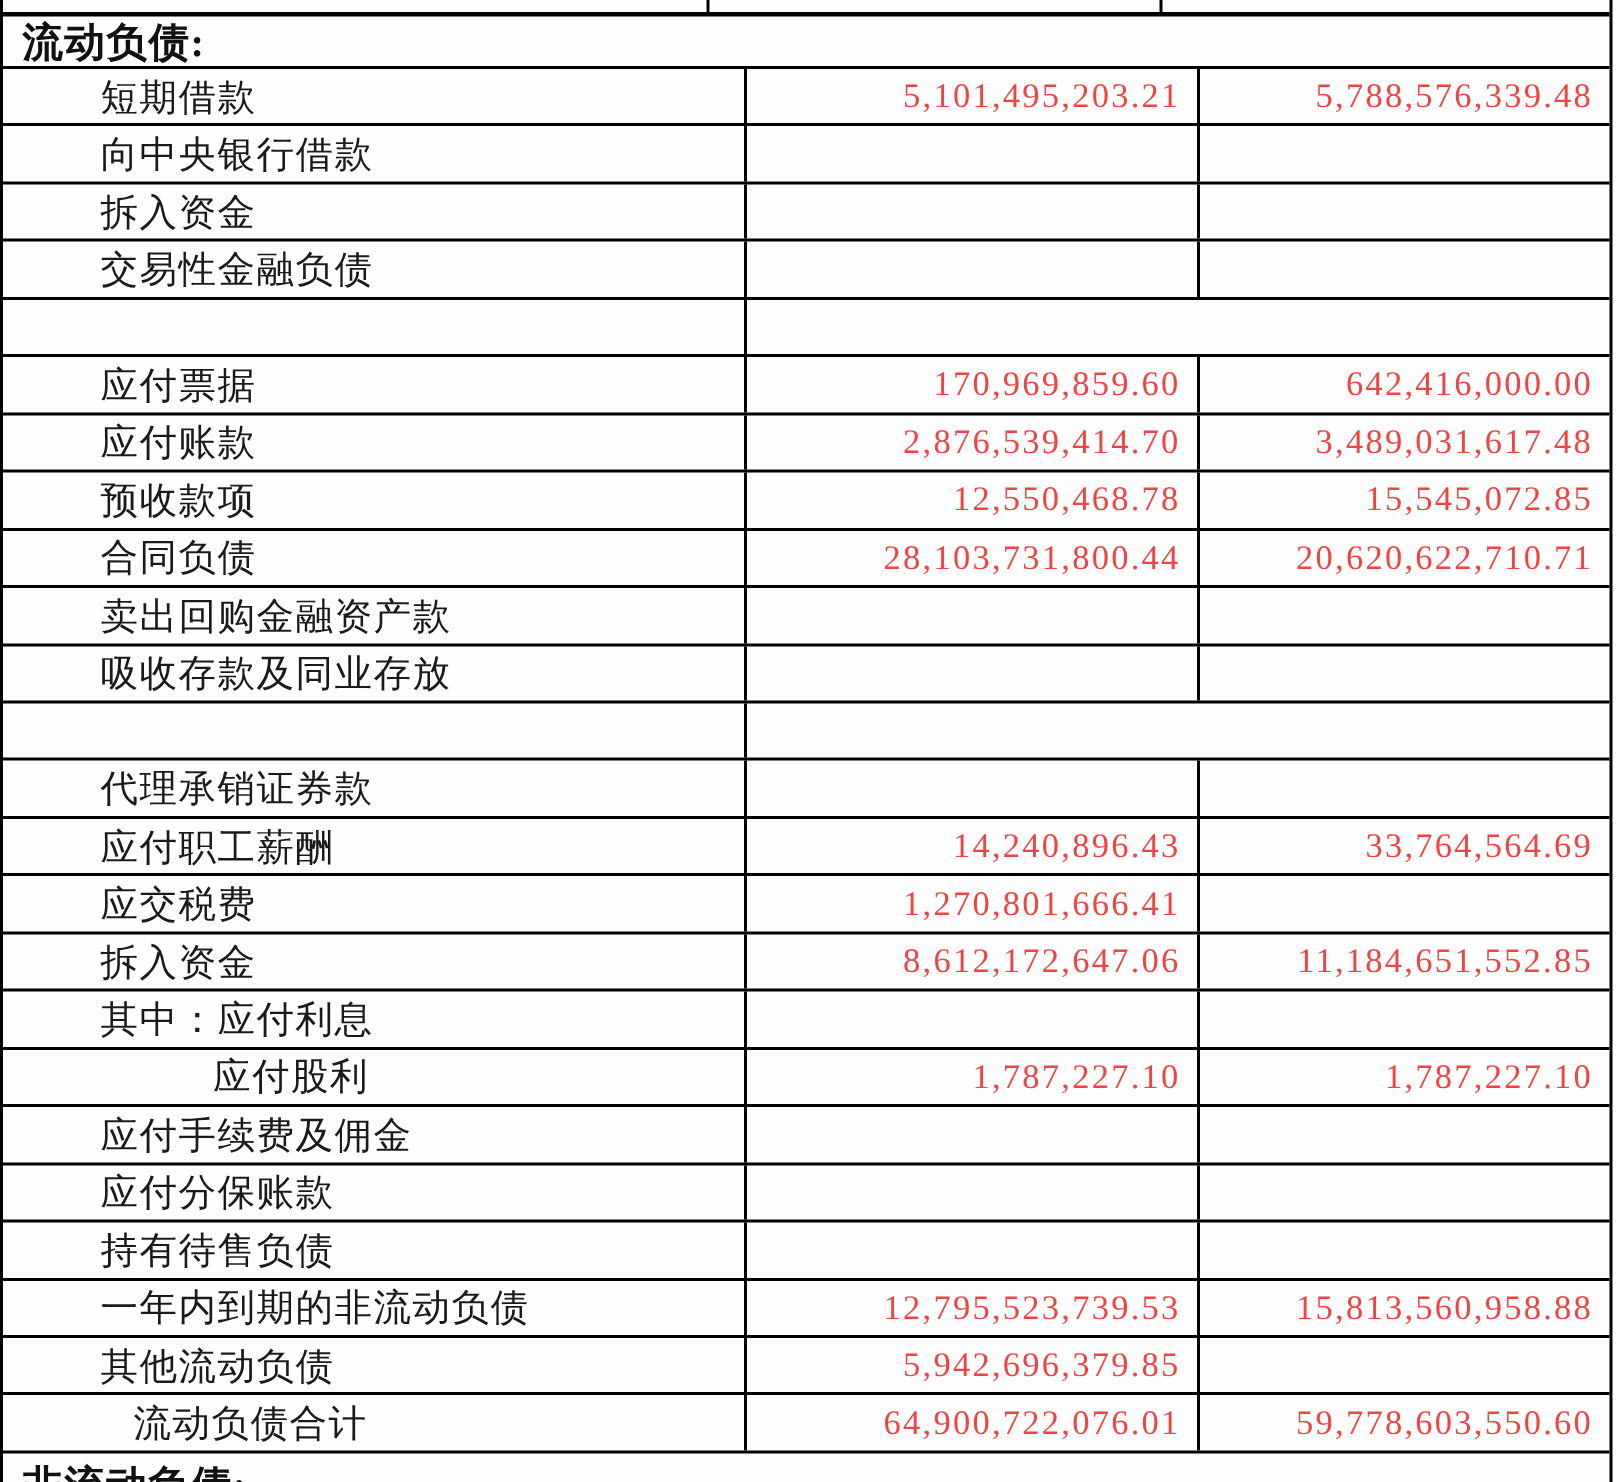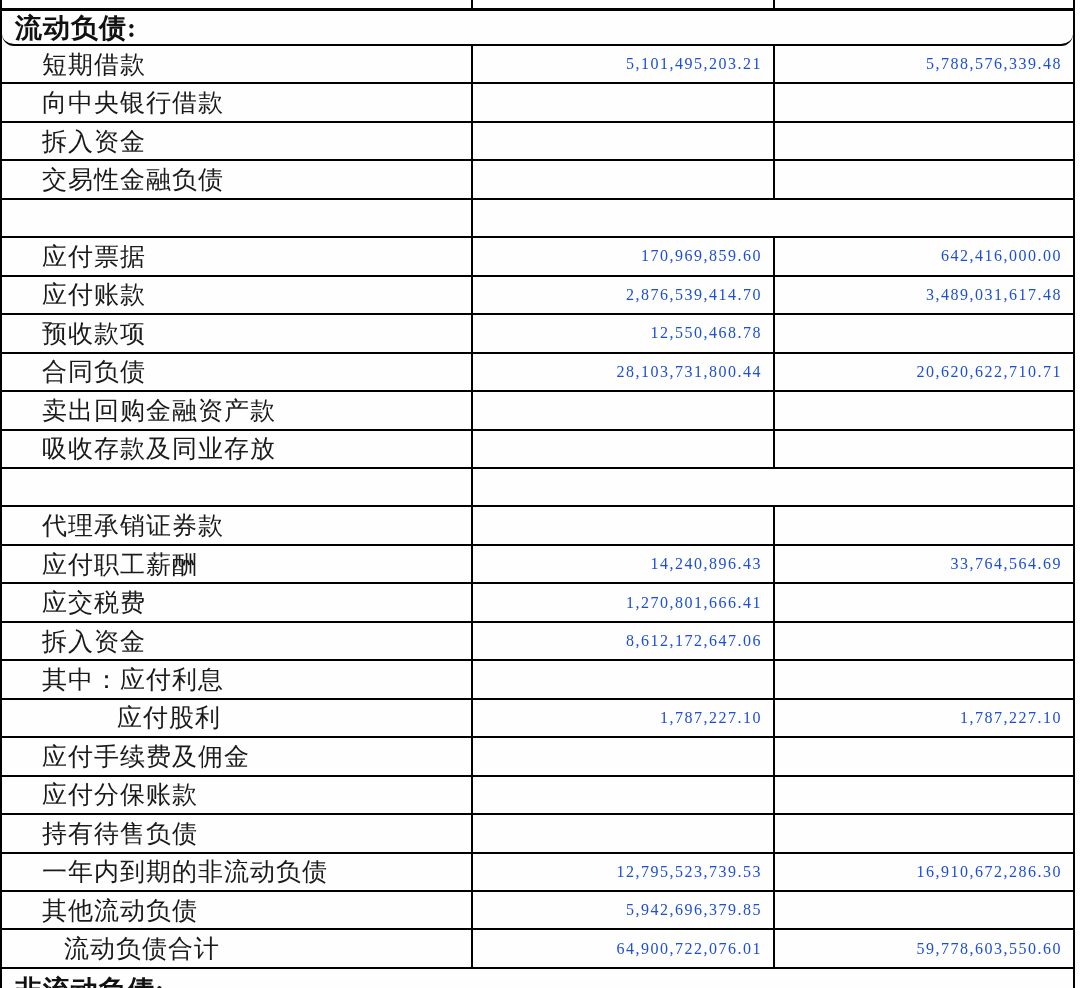--- a/index.html
+++ b/index.html
@@ -45,51 +45,51 @@
     height: 35px;
     box-sizing: border-box;
     border-bottom: 2px solid #000;
     display: flex;
     align-items: center;
     padding-left: 13px;
     font-size: 27px;
     font-weight: bold;
     color: #111;
     letter-spacing: 1px;
-    border-radius: 12px;
   }
   .row {
     flex: 1 1 0;
     border-bottom: 2px solid #000;
     min-height: 0;
+    padding-left: 25px;
   }
   .cell {
     box-sizing: border-box;
     display: flex;
     align-items: center;
     overflow: hidden;
   }
   .cell.div {
     border-right: 2px solid #000;
   }
   .lbl {
     font-size: 25px;
     padding-left: 40px;
     color: #1a1a1a;
     white-space: nowrap;
     letter-spacing: 1px;
   }
   .lbl.sub   { padding-left: 115px; }
   .lbl.total { padding-left: 62px; }
   .num {
-    font-size: 16px;
+    font-size: 23px;
     justify-content: flex-end;
     padding-right: 11px;
     letter-spacing: 1.5px;
-    color: #1d4ed8;
+    color: #ef4444;
     white-space: nowrap;
   }
   .row-clip-bottom {
     flex: none;
     height: 16px;
     overflow: hidden;
     display: flex;
     align-items: flex-start;
     padding-left: 13px;
     padding-top: 3px;
@@ -151,20 +151,21 @@
 
   <div class="grid-row row">
     <div class="cell div lbl">应付账款</div>
     <div class="cell div num">2,876,539,414.70</div>
     <div class="cell num">3,489,031,617.48</div>
   </div>
 
   <div class="grid-row row">
     <div class="cell div lbl">预收款项</div>
     <div class="cell div num">12,550,468.78</div>
+    <div class="cell num">15,545,072.85</div>
   </div>
 
   <div class="grid-row row">
     <div class="cell div lbl">合同负债</div>
     <div class="cell div num">28,103,731,800.44</div>
     <div class="cell num">20,620,622,710.71</div>
   </div>
 
   <div class="grid-row row">
     <div class="cell div lbl">卖出回购金融资产款</div>
@@ -196,20 +197,21 @@
   </div>
 
   <div class="grid-row row">
     <div class="cell div lbl">应交税费</div>
     <div class="cell div num">1,270,801,666.41</div>
   </div>
 
   <div class="grid-row row">
     <div class="cell div lbl">拆入资金</div>
     <div class="cell div num">8,612,172,647.06</div>
+    <div class="cell num">11,184,651,552.85</div>
   </div>
 
   <div class="grid-row row">
     <div class="cell div lbl">其中：应付利息</div>
     <div class="cell div num"></div>
     <div class="cell num"></div>
   </div>
 
   <div class="grid-row row">
     <div class="cell div lbl sub">应付股利</div>
@@ -231,21 +233,21 @@
 
   <div class="grid-row row">
     <div class="cell div lbl">持有待售负债</div>
     <div class="cell div num"></div>
     <div class="cell num"></div>
   </div>
 
   <div class="grid-row row">
     <div class="cell div lbl">一年内到期的非流动负债</div>
     <div class="cell div num">12,795,523,739.53</div>
-    <div class="cell num">16,910,672,286.30</div>
+    <div class="cell num">15,813,560,958.88</div>
   </div>
 
   <div class="grid-row row">
     <div class="cell div lbl">其他流动负债</div>
     <div class="cell div num">5,942,696,379.85</div>
   </div>
 
   <div class="grid-row row">
     <div class="cell div lbl total">流动负债合计</div>
     <div class="cell div num">64,900,722,076.01</div>

